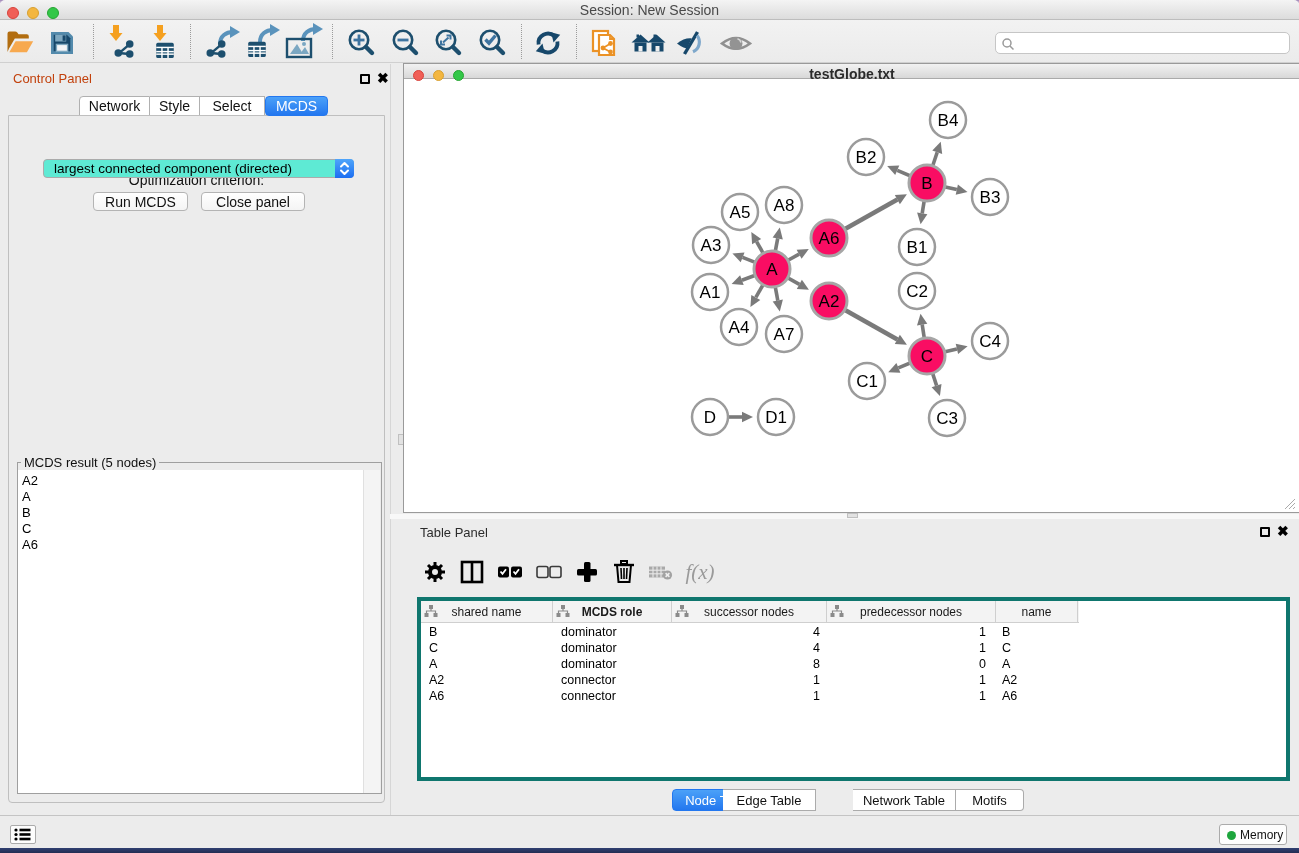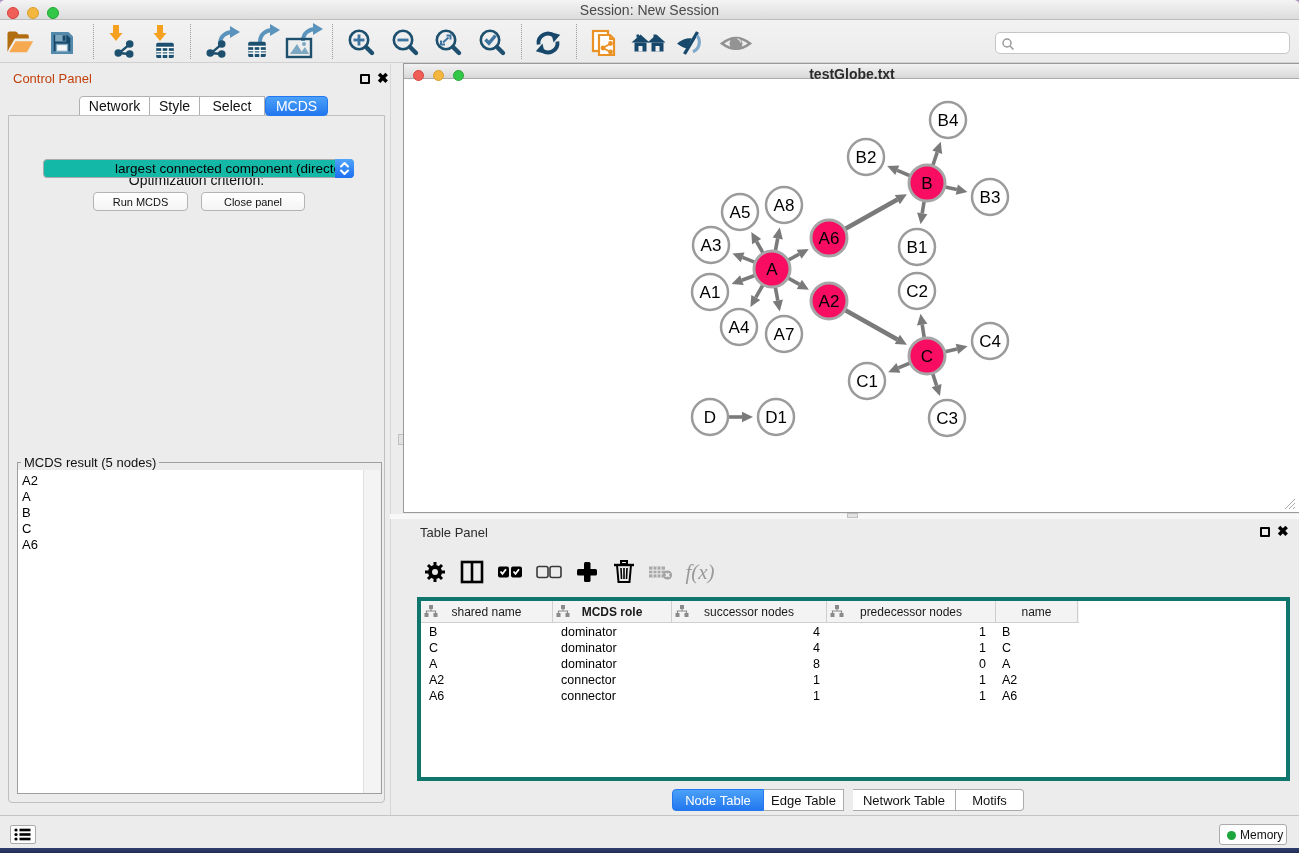--- a/index.html
+++ b/index.html
@@ -19,21 +19,21 @@
 .tl.g { background:#33c748; border:0.5px solid #26a532; }
 
 #toolbar { left:0; top:20px; width:1299px; height:43px; background:linear-gradient(#f2f2f2,#ebebeb); border-bottom:1px solid #d0d0d0; }
 .tsep { width:1px; top:4px; height:35px; border-left:1px dotted #9b9b9b; }
 
 #cpanel-title { left:13px; top:71px; font-size:13px; color:#c2410c; }
 .tabs { font-size:14px; color:#111; }
 .tab { position:absolute; top:0; height:20px; background:#fff; border:1px solid #b0b0b0; text-align:center; line-height:19px; }
 .tab.sel { background:linear-gradient(#4ba1f8,#2377ef); color:#fff; border:1px solid #2377ef; border-radius:4px; z-index:3; }
 #cp-content { left:8px; top:115px; width:377px; height:688px; border:1px solid #bfbfbf; border-radius:0 0 4px 4px; background:#ececec; }
-.btn { position:absolute; background:linear-gradient(#ffffff,#f4f4f4); border:1px solid #b4b4b4; border-radius:4px; font-size:11px; color:#111; text-align:center; }
+.btn { position:absolute; background:linear-gradient(#ffffff,#f4f4f4); border:1px solid #b4b4b4; border-radius:4px; font-size:14px; color:#111; text-align:center; }
 
 #groupbox { left:17px; top:462px; width:365px; height:332px; border:1px solid #9f9f9f; }
 #grouplabel { left:21px; top:455px; padding:0 3px; background:#ececec; font-size:13px; color:#111; }
 #mcdslist { left:18px; top:470px; width:362px; height:323px; background:#fff; font-size:13px; color:#000; line-height:16px; padding:3px 0 0 4px; }
 #mcdsscroll { left:363px; top:470px; width:17px; height:323px; background:#f4f4f4; border-left:1px solid #e0e0e0; }
 
 #netframe { left:403px; top:63px; width:896px; height:450px; border:1px solid #9a9a9a; border-right:none; background:#fff; }
 #nettitle { left:0; top:0; width:896px; height:15px; background:linear-gradient(#f2f2f2,#d8d8d8); border-bottom:1px solid #aaa; }
 #nettitle .title { width:100%; text-align:center; font-size:14px; font-weight:600; color:#2a2a2a; line-height:21px; }
 .tl2 { border-radius:50%; width:11px; height:11px; top:5px; }
@@ -223,21 +223,21 @@
 <div class="abs" style="left:360px; top:74px; width:10px; height:10px; border:2px solid #000; border-radius:1px;"></div>
 <div class="abs" style="left:377px; top:70px; font-size:14px; font-weight:bold; color:#000;">✖</div>
 <div class="abs tabs" style="left:0; top:96px; width:390px; height:20px;">
   <div class="tab" style="left:79px; width:71px; border-radius:4px 0 0 0;">Network</div>
   <div class="tab" style="left:150px; width:50px; border-left:none;">Style</div>
   <div class="tab" style="left:200px; width:65px; border-left:none;">Select</div>
   <div class="tab sel" style="left:265px; width:63px;">MCDS</div>
 </div>
 <div class="abs" id="cp-content"></div>
 <div class="abs" style="left:8px; top:135px; width:377px; text-align:center; font-size:14px; color:#111;margin-top:37px;">Optimization criterion:</div>
-<div class="abs" style="left:43px; top:159px; width:311px; height:19px; background:#14b8a6; border:1px solid #ababab; border-radius:4px; font-size:13.5px; line-height:17px; padding-left:10px; color:#000;text-align:right;">largest connected component (directed)
+<div class="abs" style="left:43px; top:159px; width:311px; height:19px; background:#5eead4; border:1px solid #ababab; border-radius:4px; font-size:13.5px; line-height:17px; padding-left:10px; color:#000;">largest connected component (directed)
   <div style="position:absolute; right:-1px; top:-1px; width:19px; height:19px; background:linear-gradient(#4fa5fa,#1c6ef2); border-radius:0 4px 4px 0;">
     <svg width="19" height="19" viewBox="0 0 19 19">
         <path d="M6 7.5 L9.5 4 L13 7.5" fill="none" stroke="#fff" stroke-width="2" stroke-linecap="round" stroke-linejoin="round"></path>
         <path d="M6 11.5 L9.5 15 L13 11.5" fill="none" stroke="#fff" stroke-width="2" stroke-linecap="round" stroke-linejoin="round"></path>
       </svg>
   </div>
 </div>
 <div class="btn" style="left:93px; top:192px; width:95px; height:19px; line-height:18px;">Run MCDS</div>
 <div class="btn" style="left:201px; top:192px; width:104px; height:19px; line-height:18px;">Close panel</div>
 <div class="abs" id="groupbox"></div>
@@ -472,21 +472,21 @@
     <div class="trow" style="left:470px;top:71px;width:95px;text-align:right;">1</div>
     <div class="trow" style="left:581px;top:71px;width:70px;">A2</div>
     <div class="trow" style="left:8px;top:87px;width:120px;">A6</div>
     <div class="trow" style="left:140px;top:87px;width:100px;">connector</div>
     <div class="trow" style="left:300px;top:87px;width:99px;text-align:right;">1</div>
     <div class="trow" style="left:470px;top:87px;width:95px;text-align:right;">1</div>
     <div class="trow" style="left:581px;top:87px;width:70px;">A6</div>
 </div>
 
 <div class="btab sel" style="left:672px; width:92px; border-radius:4px 0 0 4px;">Node Table</div>
-<div class="btab" style="left:764px; width:80px; border-left:none;">Edge Table</div>
+<div class="btab" style="left:723px; width:93px; border-left:none;">Edge Table</div>
 <div class="btab" style="left:853px; width:103px; border-left:none;">Network Table</div>
 <div class="btab" style="left:956px; width:68px; border-radius:0 4px 4px 0; border-left:none;">Motifs</div>
 
 <div class="abs" id="statusbar">
   <div class="abs" style="left:10px; top:9px; width:26px; height:19px; background:#fdfdfd; border:1px solid #ababab; border-radius:2px;">
     <svg width="18" height="13" viewBox="0 0 18 13" style="position:absolute;left:3px;top:2px;">
       <circle cx="2" cy="2" r="1.6" fill="#000"></circle>
         <rect x="5.5" y="0.7" width="11" height="2.6" fill="#000"></rect>
       <circle cx="2" cy="6.5" r="1.6" fill="#000"></circle>
         <rect x="5.5" y="5.2" width="11" height="2.6" fill="#000"></rect>

